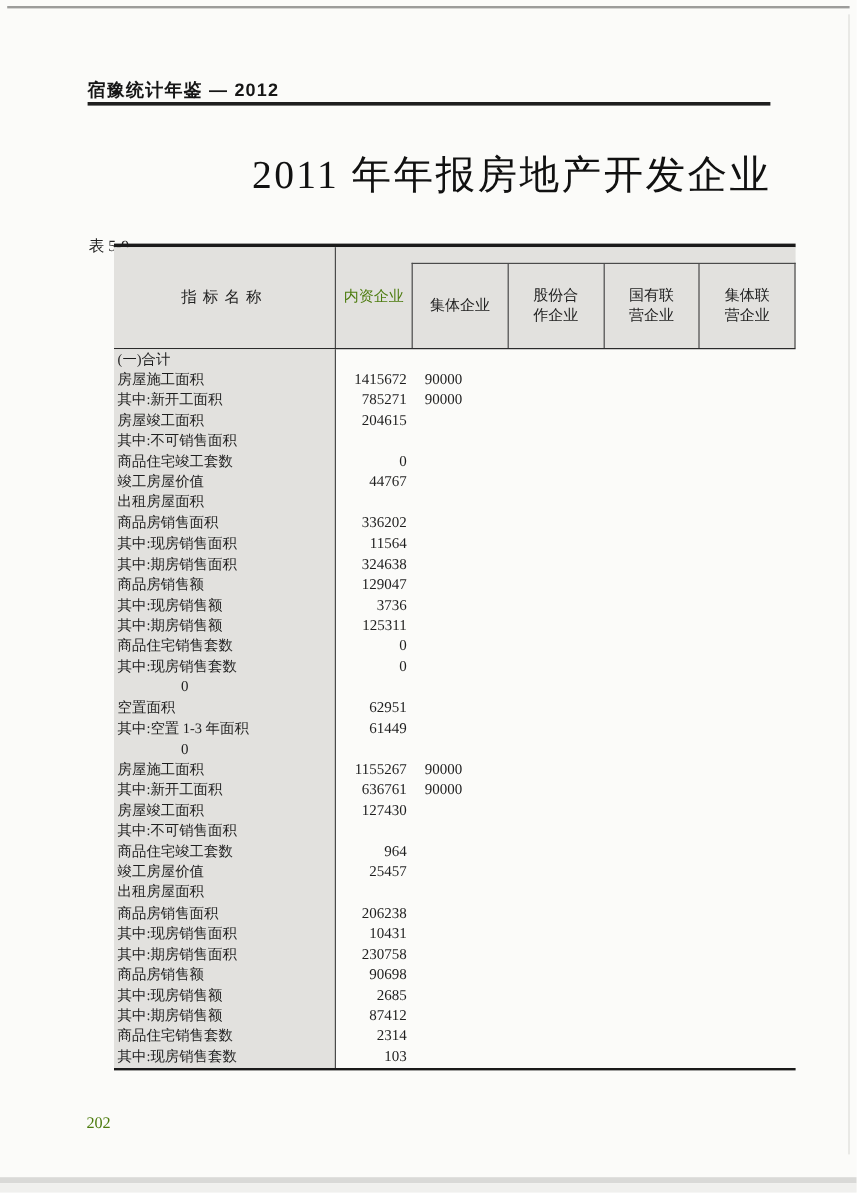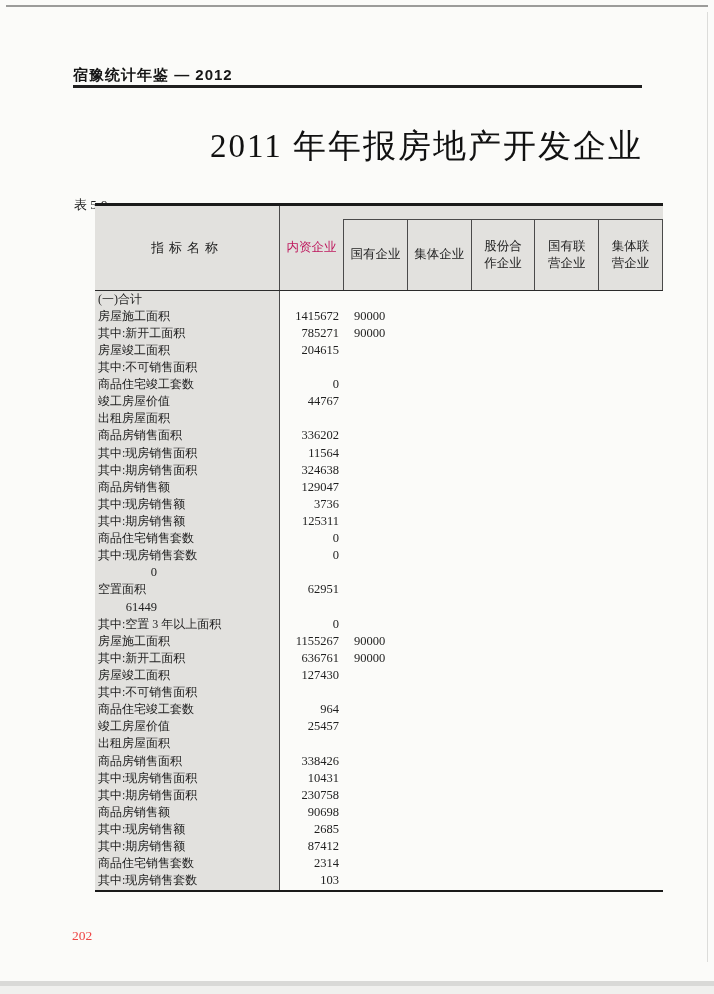--- a/index.html
+++ b/index.html
@@ -54,21 +54,21 @@
   .h-ind {
     position: absolute; left: 0; top: 0; width: 185px; height: 100%;
     border-right: 1px solid var(--border-mid);
     display: flex; align-items: center; justify-content: center;
     font-size: 13px; letter-spacing: 5px; color: #222;
     white-space: nowrap;
   }
   .h-dom {
     position: absolute; left: 186px; top: 0; width: 61px; height: 100%;
     display: flex; align-items: center; justify-content: center;
-    font-size: 12.5px; color: #be185d; white-space: nowrap;
+    font-size: 12.5px; color: #4d7c0f; white-space: nowrap;
   }
   .h-sub {
     position: absolute; left: 248px; top: 13px; right: 0; bottom: 0;
     border: 1px solid var(--border-mid); border-bottom: none;
     display: flex;
   }
   .h-sub .sc {
     flex: 1;
     border-left: 1px solid var(--border-mid);
     display: flex; flex-direction: column; align-items: center; justify-content: center;
@@ -88,21 +88,21 @@
   .row .lbl {
     width: 182px; padding-left: 3px;
     font-size: 12px; color: var(--text);
     white-space: nowrap; overflow: hidden;
   }
   .row.section .lbl { }
   .row .v1 { width: 62px; text-align: right; font-size: 12.5px; }
   .row .v2 { width: 61px; text-align: center; font-size: 12.5px; }
   .t-botline { height: 2.5px; background: var(--border-dark); }
 
-  .pagenum { position: absolute; left: 72px; top: 928px; font-size: 13.5px; color: #ef4444; }
+  .pagenum { position: absolute; left: 72px; top: 928px; font-size: 13.5px; color: #4d7c0f; }
 </style>
 </head>
 <body>
 
 <div class="screen">
 
   <div class="scan-topline"></div>
   <div class="scan-rightline"></div>
   <div class="scan-bottom"></div>
   <div class="scan-bottom2"></div>
@@ -115,24 +115,20 @@
   <div class="tbl-label">表 5-9</div>
 
   <div class="t">
     <div class="t-topline"></div>
 
     <div class="t-header">
       <div class="h-ind">指标名称</div>
       <div class="h-dom">内资企业</div>
       <div class="h-sub">
         <div class="sc">
-          <span>国有企业</span>
-          <span></span>
-        </div>
-        <div class="sc">
           <span>集体企业</span>
           <span></span>
         </div>
         <div class="sc">
           <span>股份合</span>
           <span>作企业</span>
         </div>
         <div class="sc">
           <span>国有联</span>
           <span>营企业</span>
@@ -230,25 +226,25 @@
           <div class="row">
             <span class="v1">0</span>
             <span class="v2"></span>
           </div>
           <div class="row">
             <span class="lbl">空置面积</span>
             <span class="v1">62951</span>
             <span class="v2"></span>
           </div>
           <div class="row">
+            <span class="lbl">其中:空置 1-3 年面积</span>
             <span class="v1">61449</span>
             <span class="v2"></span>
           </div>
           <div class="row">
-            <span class="lbl">其中:空置 3 年以上面积</span>
             <span class="v1">0</span>
             <span class="v2"></span>
           </div>
           <div class="row">
             <span class="lbl">房屋施工面积</span>
             <span class="v1">1155267</span>
             <span class="v2">90000</span>
           </div>
           <div class="row">
             <span class="lbl">其中:新开工面积</span>
@@ -275,21 +271,21 @@
             <span class="v1">25457</span>
             <span class="v2"></span>
           </div>
           <div class="row">
             <span class="lbl">出租房屋面积</span>
             <span class="v1"></span>
             <span class="v2"></span>
           </div>
           <div class="row">
             <span class="lbl">商品房销售面积</span>
-            <span class="v1">338426</span>
+            <span class="v1">206238</span>
             <span class="v2"></span>
           </div>
           <div class="row">
             <span class="lbl">其中:现房销售面积</span>
             <span class="v1">10431</span>
             <span class="v2"></span>
           </div>
           <div class="row">
             <span class="lbl">其中:期房销售面积</span>
             <span class="v1">230758</span>

